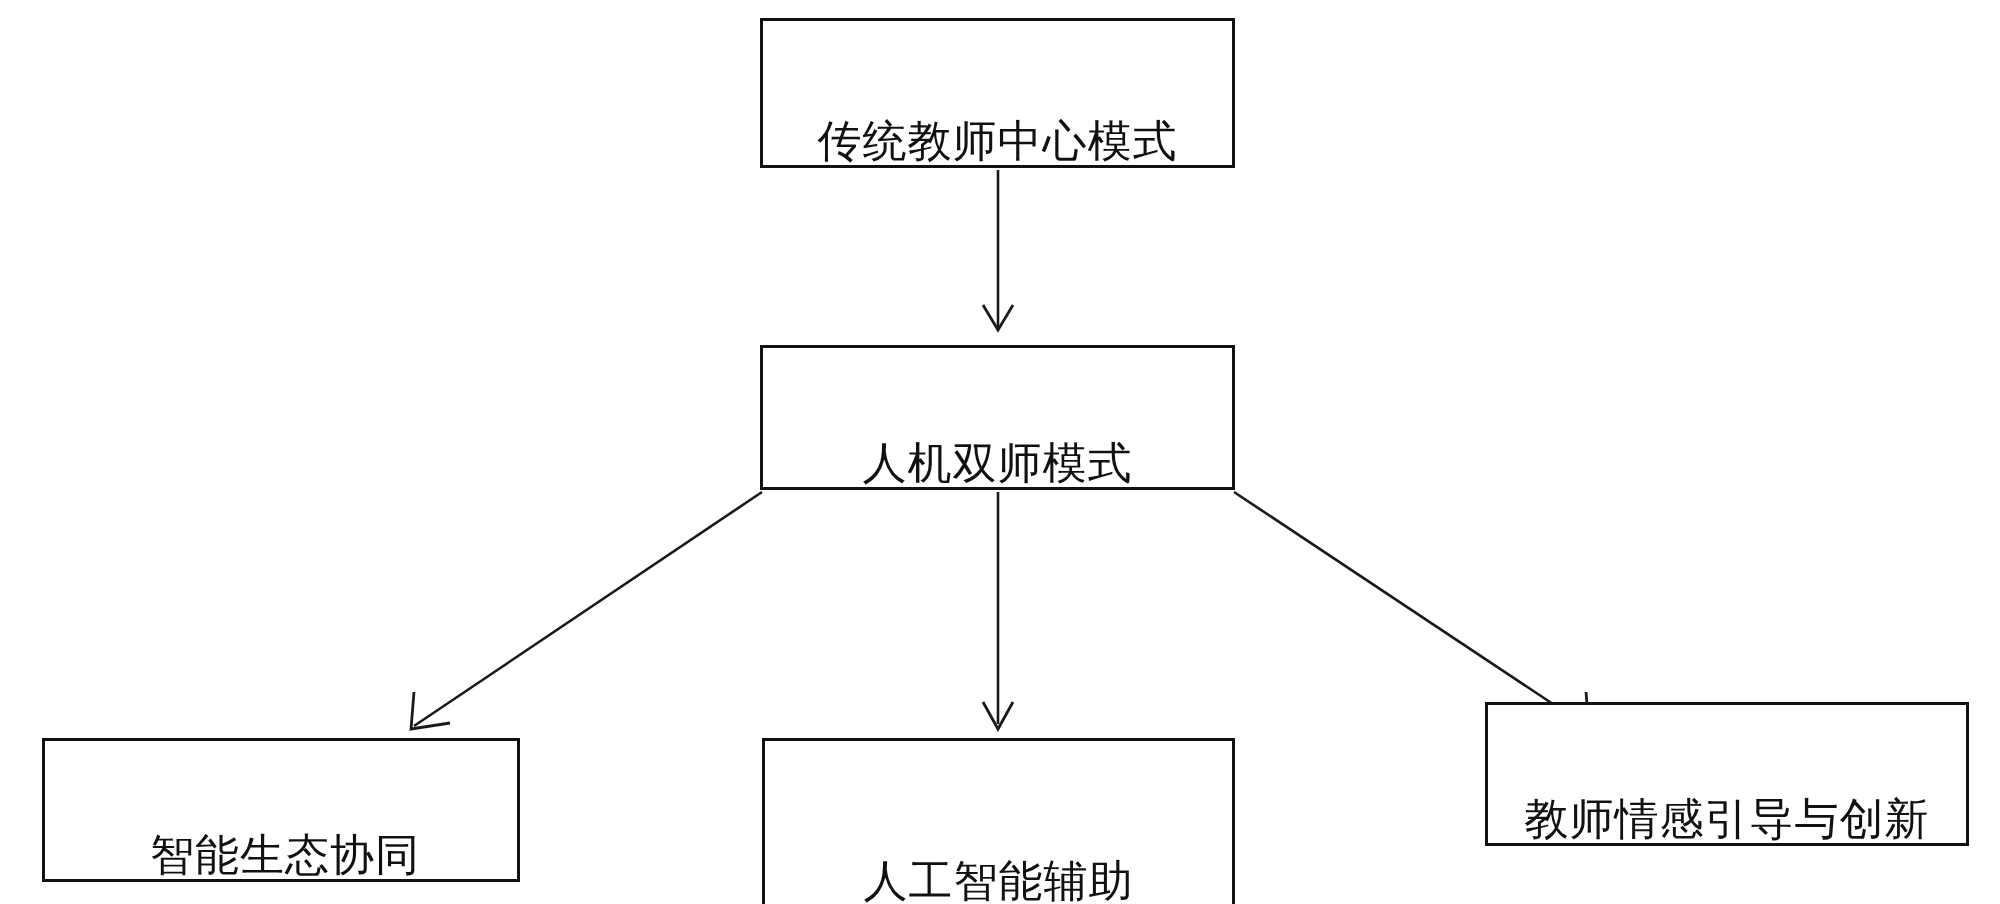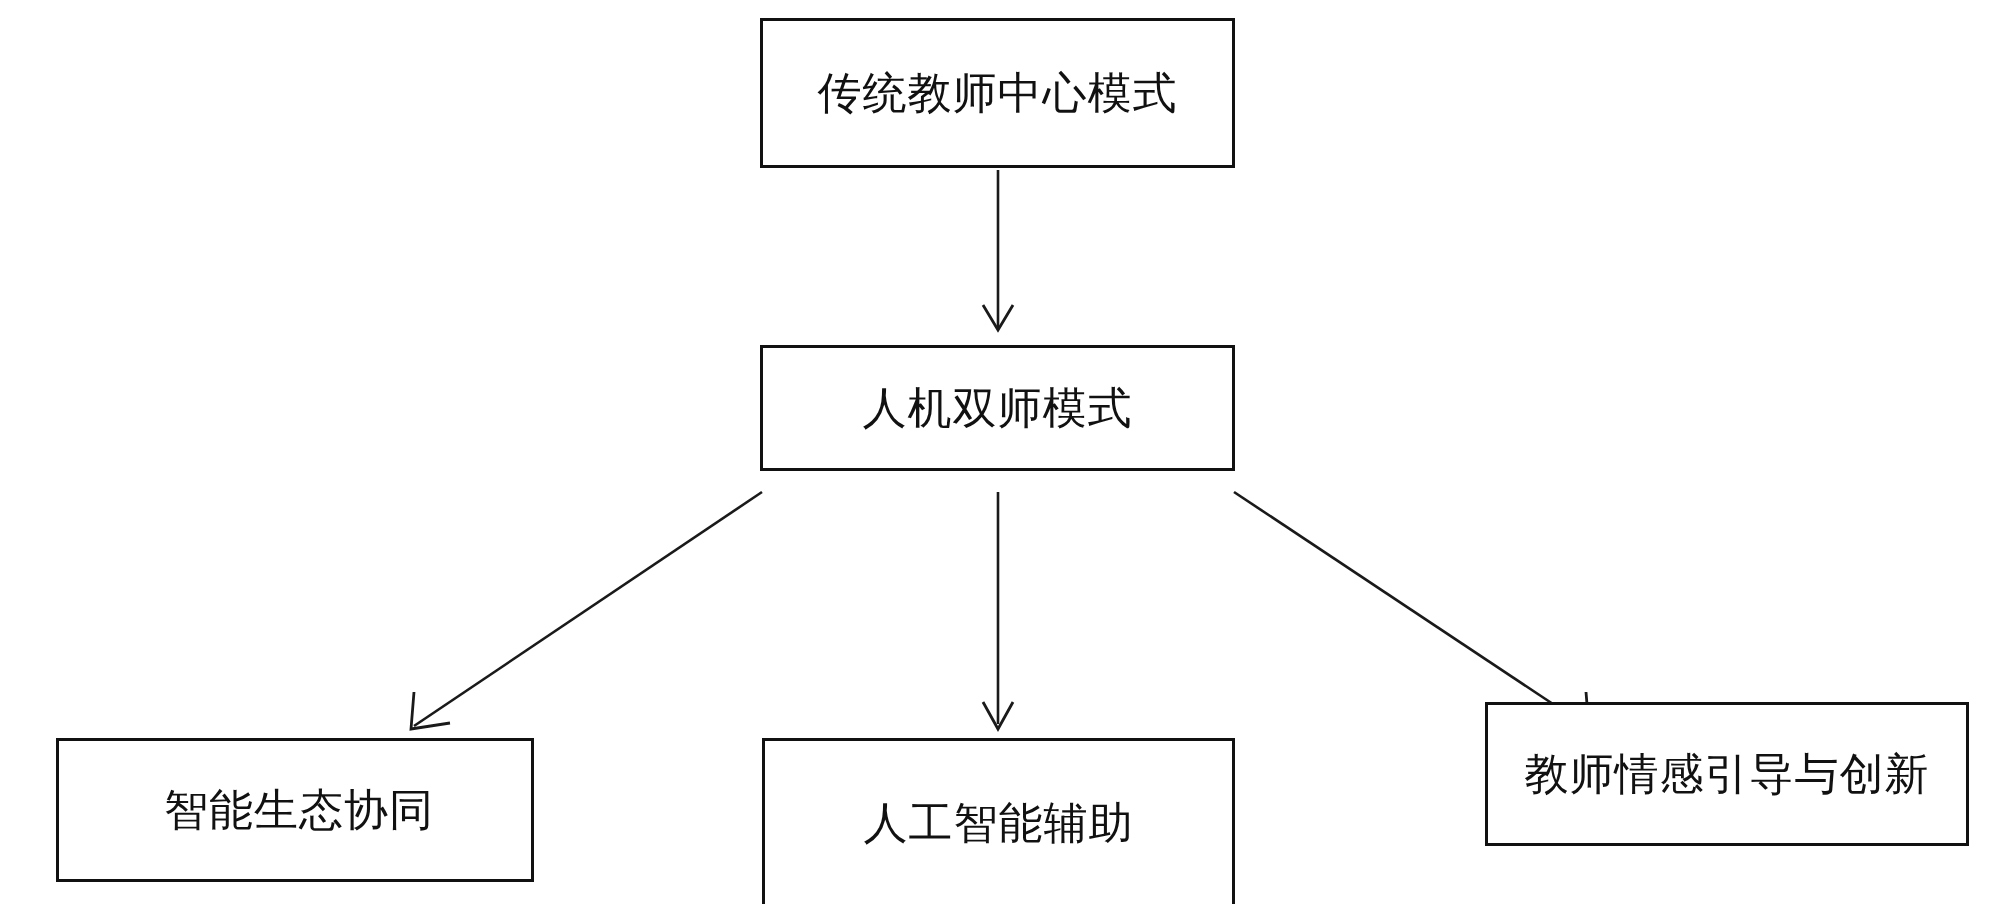--- a/index.html
+++ b/index.html
@@ -14,21 +14,21 @@
     background: #ffffff;
     overflow: hidden;
     font-family: "Liberation Sans", "DejaVu Sans", sans-serif;
   }
   .node {
     position: absolute;
     box-sizing: border-box;
     background: #ffffff;
     border: 3px solid #111111;
     display: flex;
-    align-items: center;
+    align-items: flex-end;
     justify-content: center;
   }
   .node-label {
     font-size: 44px;
     line-height: 1.1;
     color: #111111;
     letter-spacing: 1px;
     white-space: nowrap;
     font-weight: 400;
   }
@@ -78,25 +78,25 @@
     <g>
       <line class="edge-line" x1="1234" y1="492" x2="1586" y2="726"></line>
       <polyline class="edge-head" points="1586,692 1589,729 1550,723"></polyline>
     </g>
   </svg>
 
   <div class="node" style="left:760px; top:18px; width:475px; height:150px;">
     <span class="node-label">传统教师中心模式</span>
   </div>
 
-  <div class="node" style="left:760px; top:345px; width:475px; height:126px;">
+  <div class="node" style="left:760px; top:345px; width:475px; height:145px;">
     <span class="node-label">人机双师模式</span>
   </div>
 
-  <div class="node" style="left:56px; top:738px; width:478px; height:144px;padding-left:8px;">
+  <div class="node" style="left:42px; top:738px; width:478px; height:144px;padding-left:8px;">
     <span class="node-label">智能生态协同</span>
   </div>
 
   <div class="node" style="left:762px; top:738px; width:473px; height:170px;">
     <span class="node-label">人工智能辅助</span>
   </div>
 
   <div class="node" style="left:1485px; top:702px; width:484px; height:144px;">
     <span class="node-label">教师情感引导与创新</span>
   </div>

